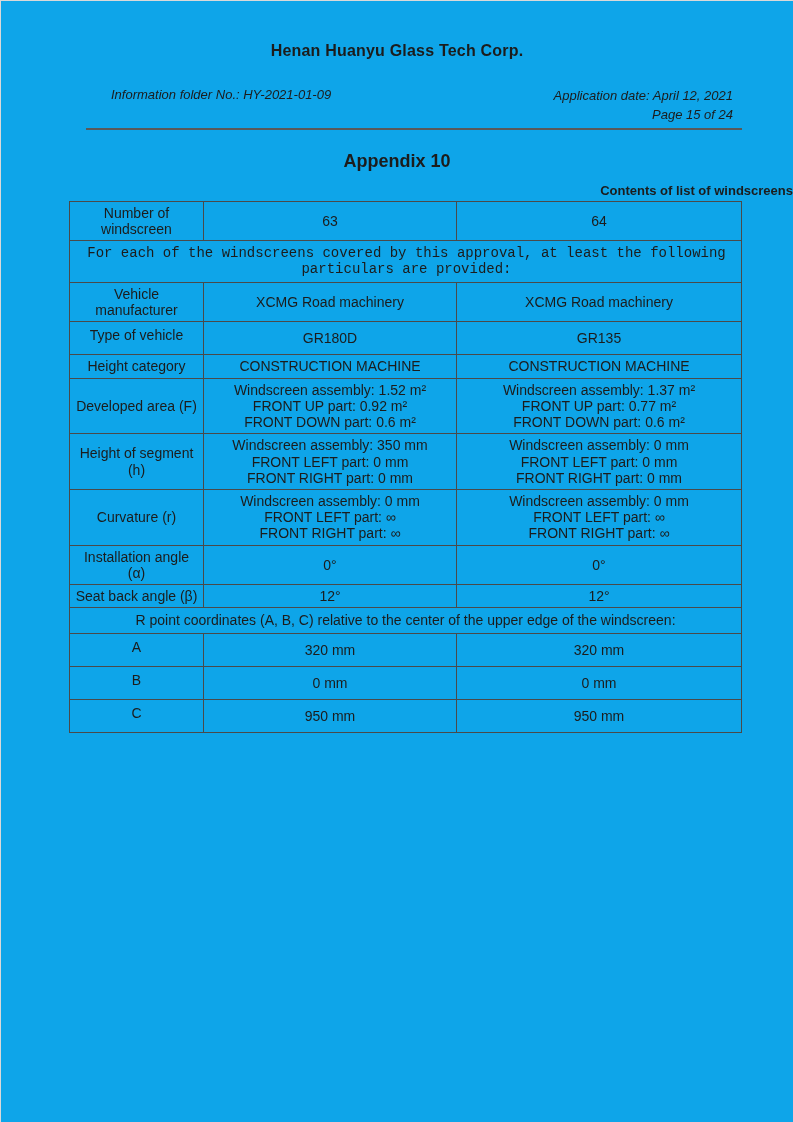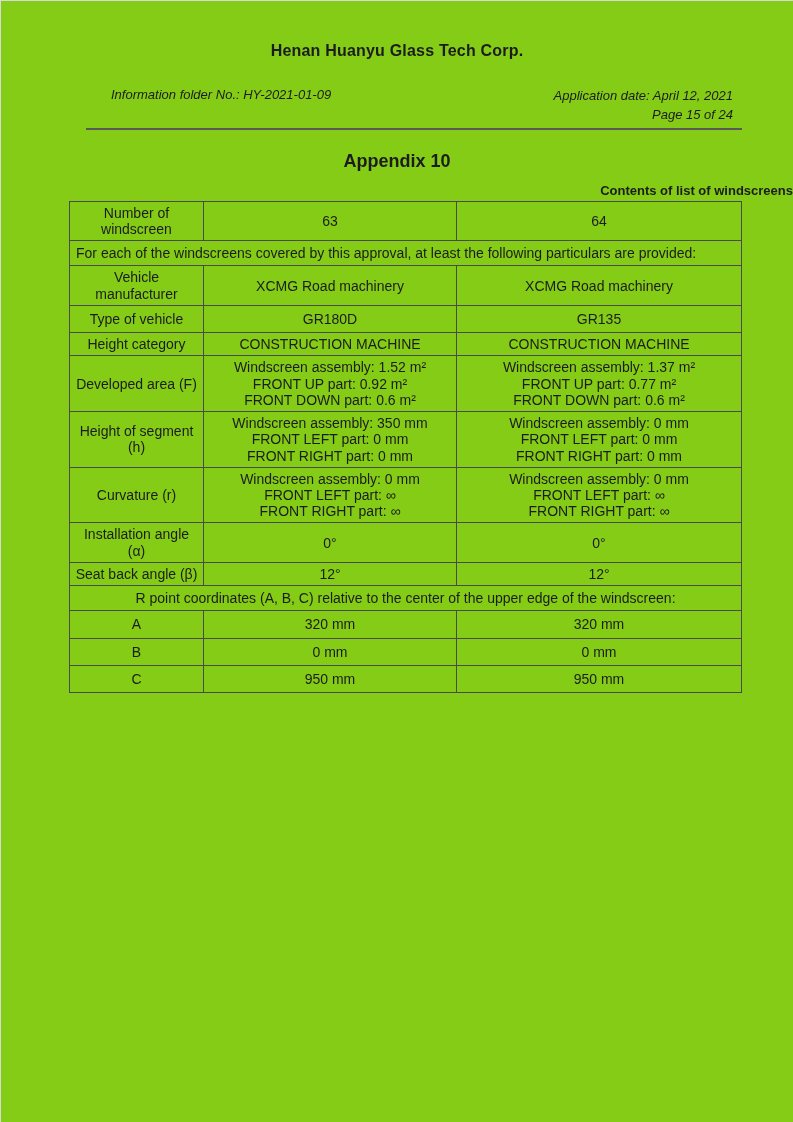--- a/index.html
+++ b/index.html
@@ -8,21 +8,21 @@
     width: 793px;
     height: 1122px;
     font-family: "Liberation Sans", "DejaVu Sans", sans-serif;
     color: #1c1c1c;
     position: relative;
     overflow: hidden;
   }
   .page {
     width: 793px;
     height: 1122px;
-    background: #84cc16;
+    background: #0ea5e9;
     border-left: 1px solid #d9d9d9;
     border-top: 1px solid #d9d9d9;
   }
   .company-title {
     text-align: center;
     font-size: 16px;
     font-weight: bold;
     padding-top: 41px;
     letter-spacing: 0.2px;
   }
@@ -64,31 +64,32 @@
   }
   .ws-table td {
     border: 1.5px solid #4a4a4a;
     padding: 3px 4px;
     line-height: 1.16;
     vertical-align: middle;
     text-align: center;
     white-space: pre-line;
   }
   .ws-table td.span-left {
-    text-align: left;
+    text-align: center;
     padding-left: 6px;
     padding-top: 4px;
     padding-bottom: 4px;
+    font-family: Liberation Mono, monospace;
   }
   .ws-table td.span-center {
     text-align: center;
     padding-top: 4px;
     padding-bottom: 4px;
   }
-  .ws-table td.pad-lg { padding-top: 5px; padding-bottom: 5px; }
+  .ws-table td.pad-lg { padding-top: 5px; padding-bottom: 11px; }
   col.c-label { width: 134px; }
   col.c-v1 { width: 253px; }
   col.c-v2 { width: 285px; }
 </style>
 </head>
 <body>
 
 <div class="page">
 
   <div class="company-title">Henan Huanyu Glass Tech Corp.</div>

